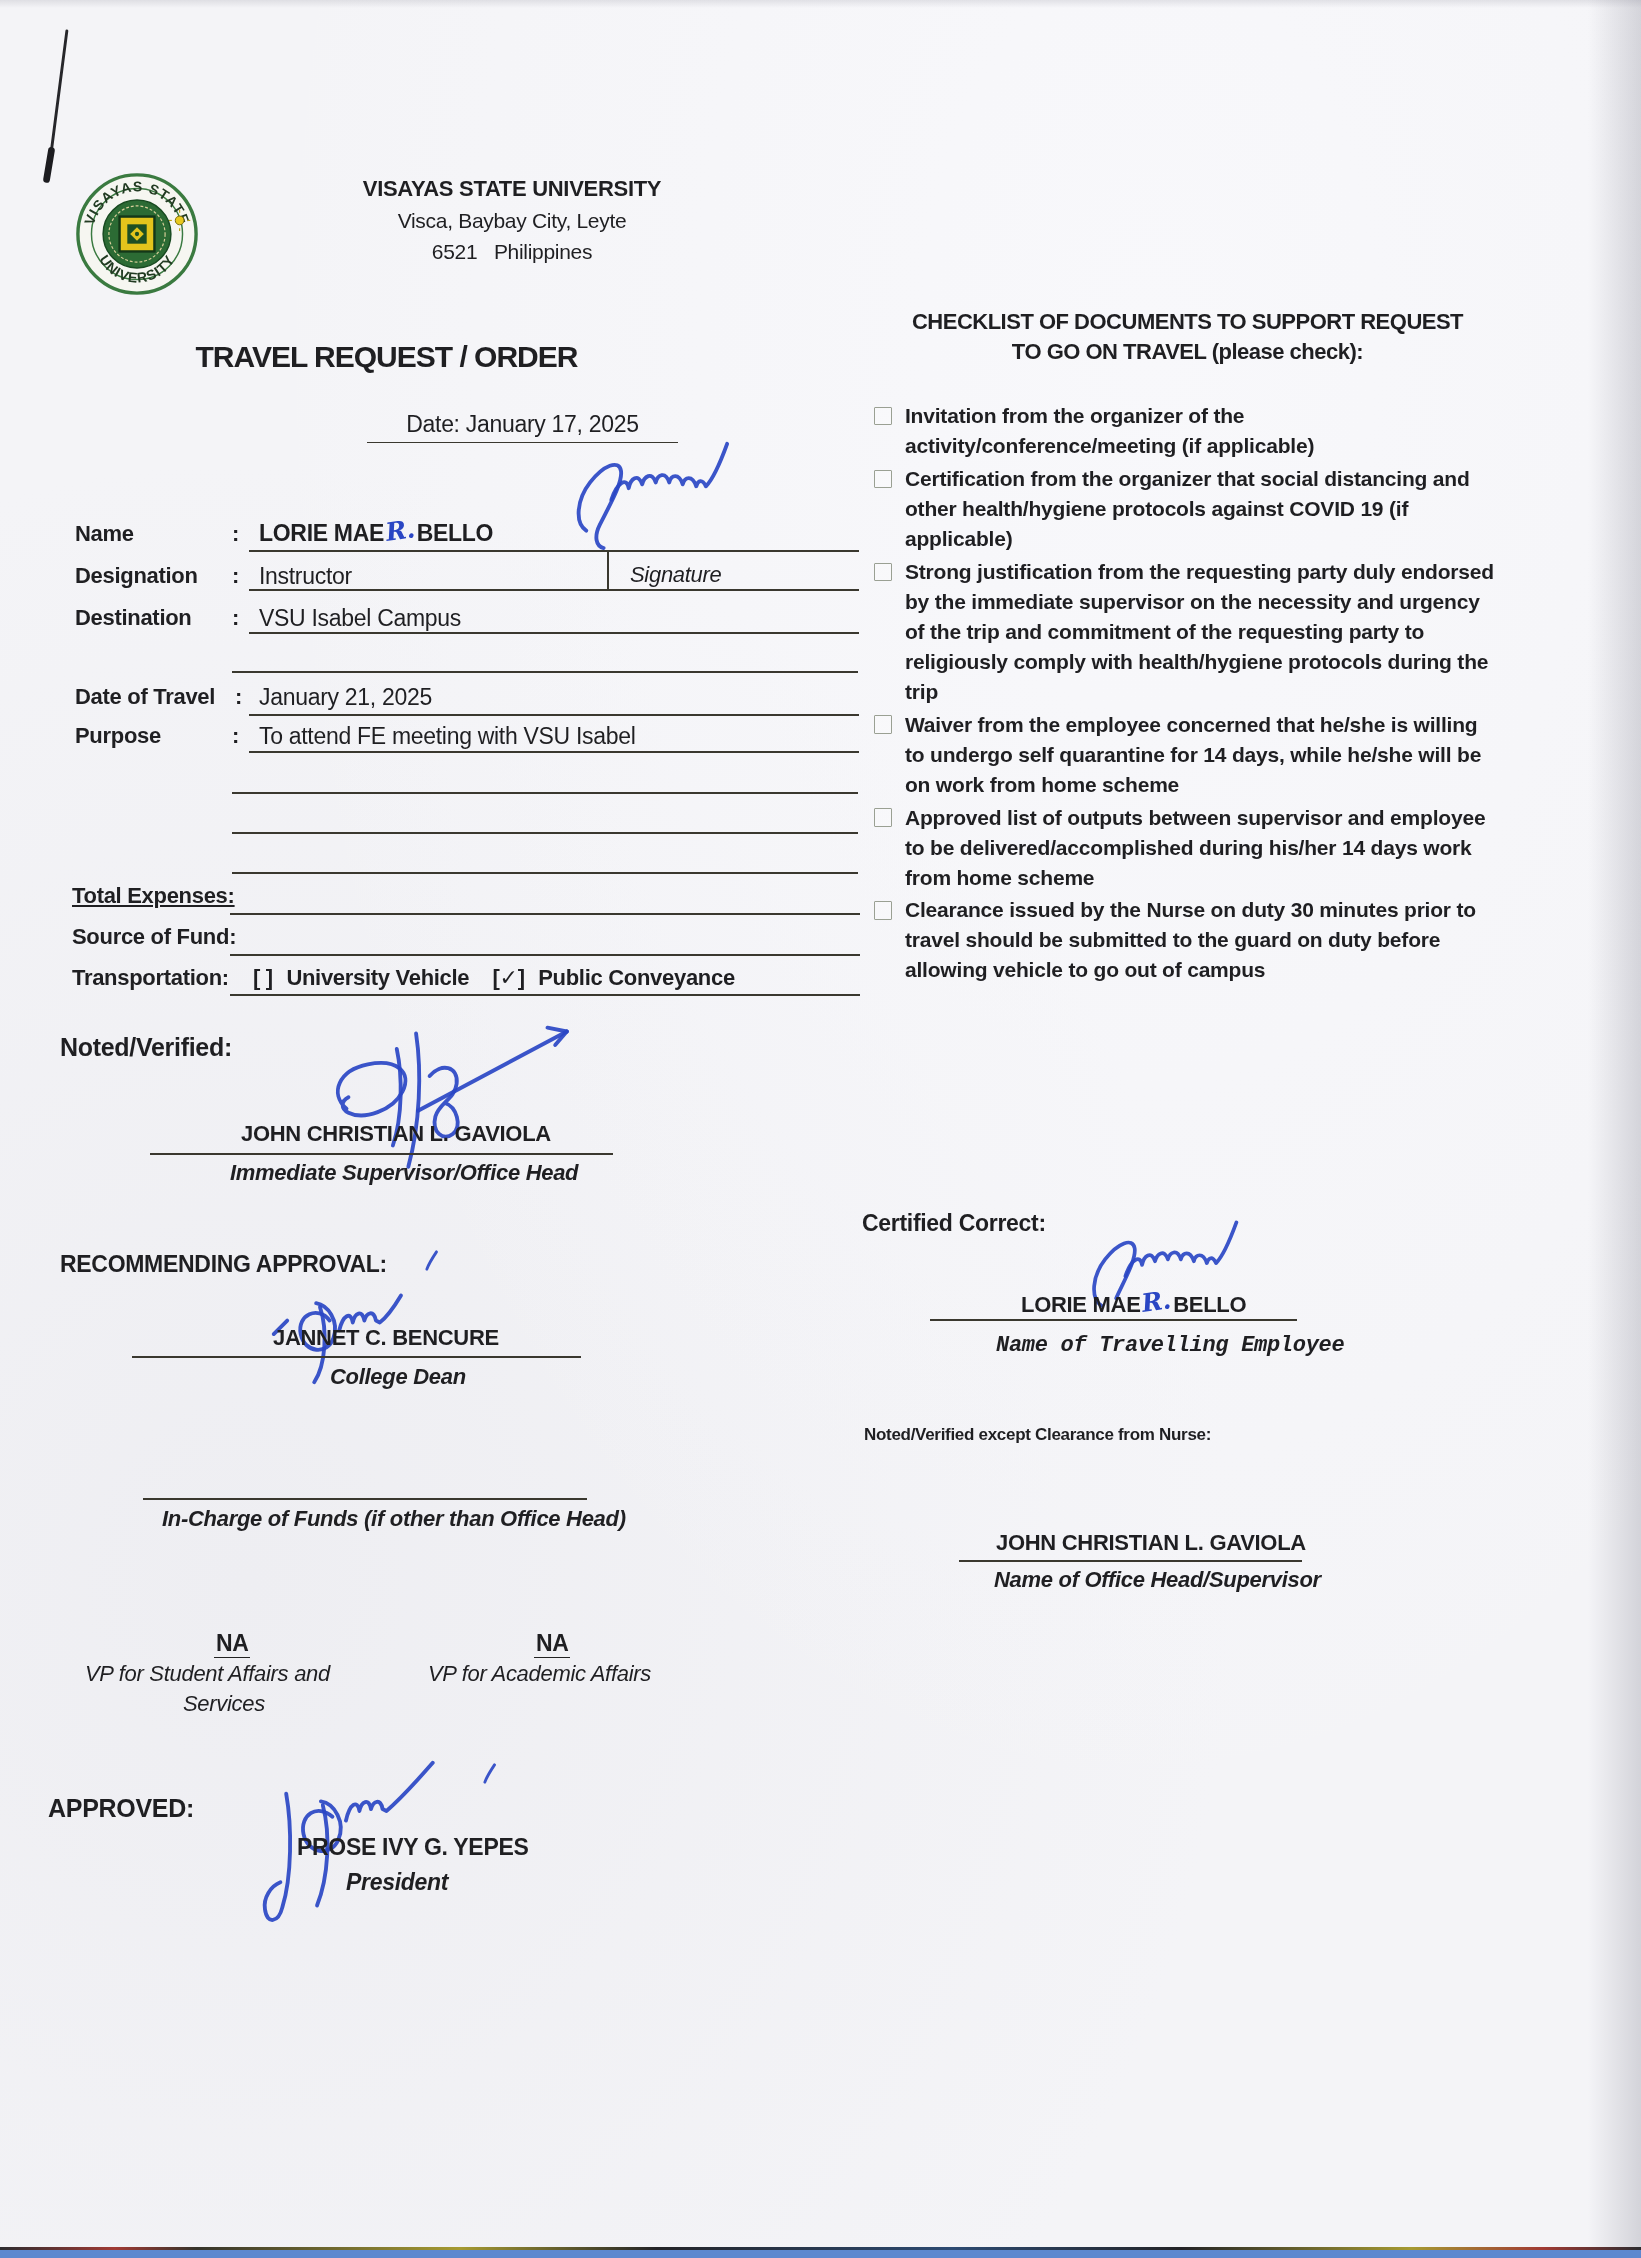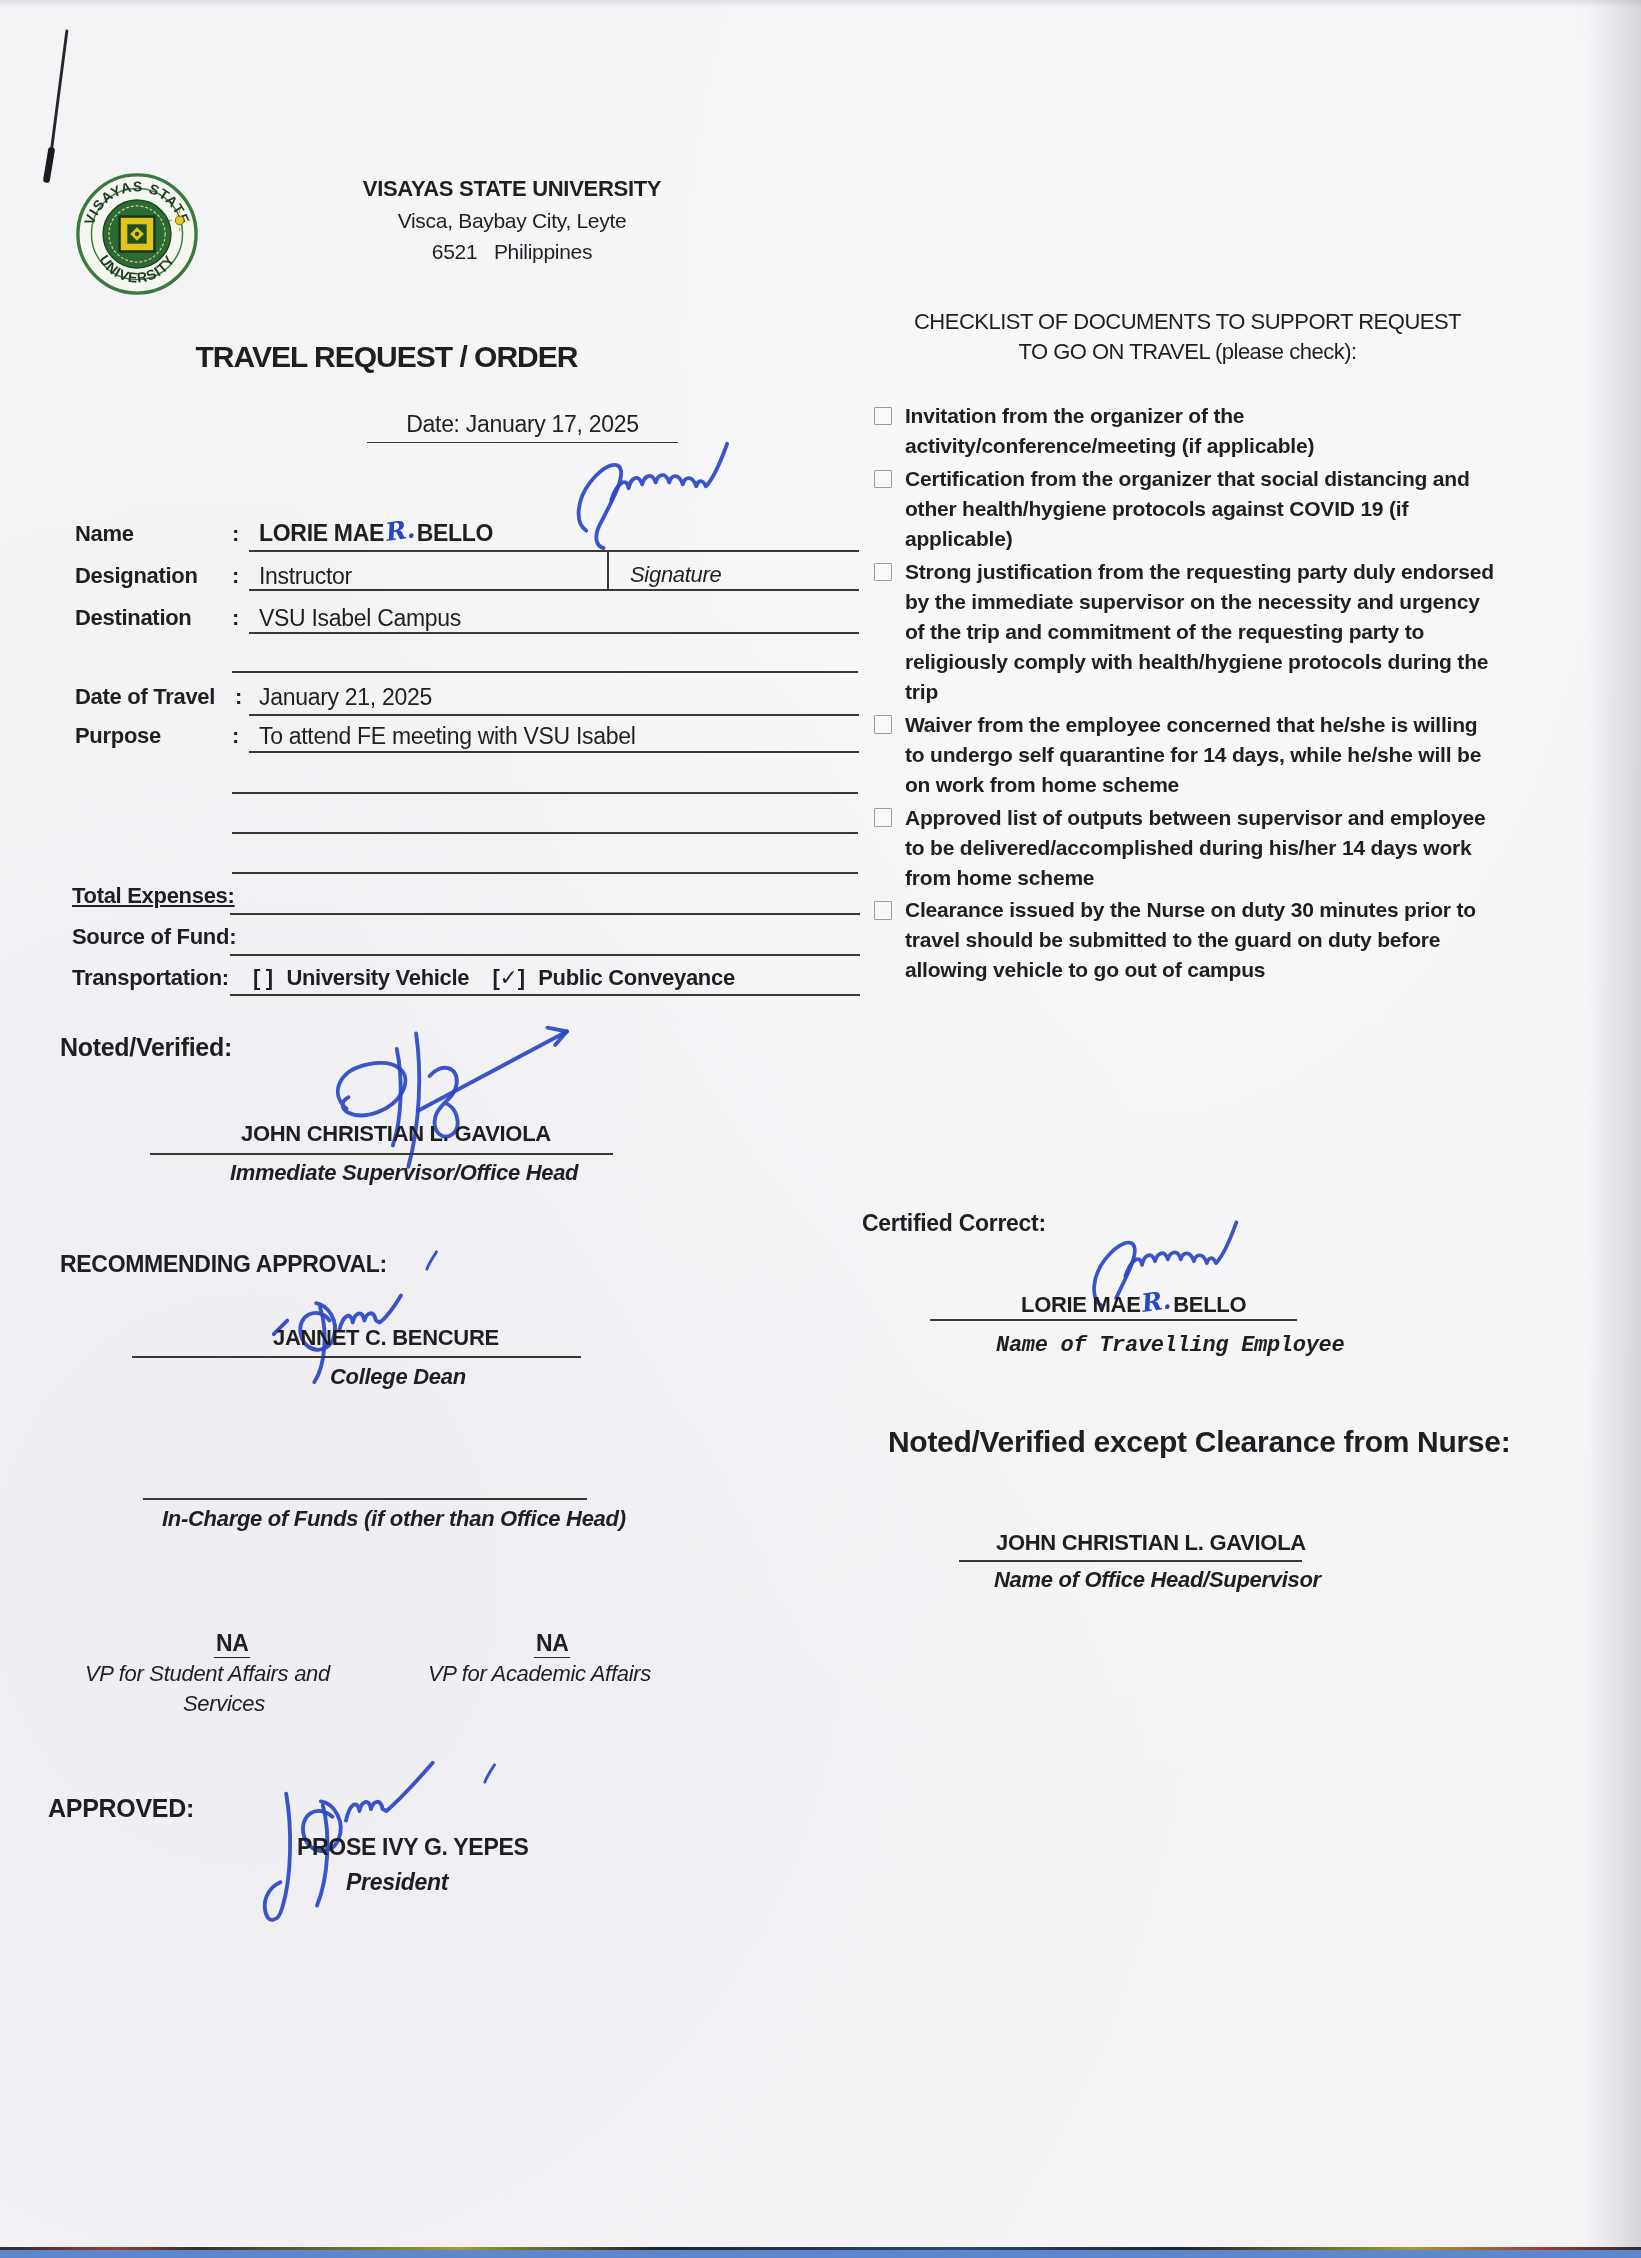--- a/index.html
+++ b/index.html
@@ -24,21 +24,21 @@
   .lbl{font-size:22px;font-weight:bold;white-space:nowrap;}
   .val{font-size:23px;white-space:nowrap;}
   .sig{position:absolute;}
   .sig path{fill:none;stroke:#2a46c4;stroke-width:4;stroke-linecap:round;stroke-linejoin:round;opacity:.92;}
   .tickmark path{fill:none;stroke:#2a46c4;stroke-width:3;stroke-linecap:round;}
   .hand-r{font-family:"DejaVu Serif",serif;font-style:italic;font-size:25px;color:#2a46c4;display:inline-block;transform:rotate(-8deg) translateY(-1.9px);margin:0 1.9px;}
   
   .hdr-univ{font-size:22px;font-weight:bold;}
   .hdr-addr{font-size:21px;margin-top:6.8px;white-space:pre;}
   
-  .ck-title{font-size:22px;font-weight:normal;text-align:center;line-height:30px;letter-spacing:-0.5px;}
+  .ck-title{font-size:22px;font-weight:bold;text-align:center;line-height:30px;letter-spacing:-0.5px;}
   .ck-item{display:flex;gap:12.6px;margin-bottom:2.9px;}
   .ck-box{flex:0 0 16.4px;width:16.4px;height:16.4px;margin-top:5.8px;border:1.9px solid #9aa093;border-radius:1px;background:rgba(255,255,255,.25);}
   .ck-text{font-size:21px;font-weight:bold;line-height:30px;letter-spacing:-0.2px;}
   
   .edge-right{position:absolute;right:0;top:0;width:53px;height:100%;background:linear-gradient(to left,rgba(125,125,140,.28),rgba(125,125,140,0));}
   .edge-top{position:absolute;left:0;top:0;width:100%;height:7.7px;background:linear-gradient(to bottom,rgba(125,125,140,.18),rgba(125,125,140,0));}
   .scan-line{position:absolute;left:0;bottom:7.7px;width:100%;height:2.9px;
     background:linear-gradient(90deg,#2c2c30,#a03a34 7%,#35332b 12%,#a59a32 28%,#232327 40%,#2c4a72 58%,#232327 72%,#a59a32 86%,#a03a34 94%,#2c2c30);}
   .scan-strip{position:absolute;left:0;bottom:0;width:100%;height:7.7px;background:#5d88cf;}
 </style>
@@ -239,21 +239,21 @@
   <svg class="sig" style="left:1077px;top:1215px;" width="193" height="111" viewBox="0 0 200 120">
     <path d="M22,98 C10,90 12,66 26,48 C40,30 56,24 58,36 C60,48 46,72 38,90"></path>
     <path d="M48,66 C54,48 64,42 66,54 C68,44 76,38 80,50 C82,42 90,36 94,48 C96,40 104,36 108,48 C110,40 118,38 122,50 C124,42 132,40 136,52 C138,46 142,44 146,52 C152,46 160,30 168,8"></path>
   </svg>
   <div class="abs b" style="left:1021px;top:1289px;font-size:22px;white-space:nowrap;">
     <span>LORIE MAE</span><span class="hand-r">R.</span><span>BELLO</span>
   </div>
   <div class="line" style="left:930px;top:1319px;width:367px;"></div>
   <div class="abs b i" style="left:996px;top:1333px;font-size:22px;font-family:Liberation Mono, monospace;">Name of Travelling Employee</div>
 
-  <div class="abs b" style="left:888px;top:1425px;font-size:30px;">Noted/Verified except Clearance from Nurse:</div>
+  <div class="abs b" style="left:864px;top:1425px;font-size:17px;">Noted/Verified except Clearance from Nurse:</div>
 
   <div class="abs b" style="left:996px;top:1530px;font-size:22px;">JOHN CHRISTIAN L. GAVIOLA</div>
   <div class="line" style="left:959px;top:1560px;width:343px;"></div>
   <div class="abs b i" style="left:994px;top:1567px;font-size:22px;">Name of Office Head/Supervisor</div>
 
   <div class="edge-top"></div>
   <div class="edge-right"></div>
   <div class="scan-line"></div>
   <div class="scan-strip"></div>
 </div>

